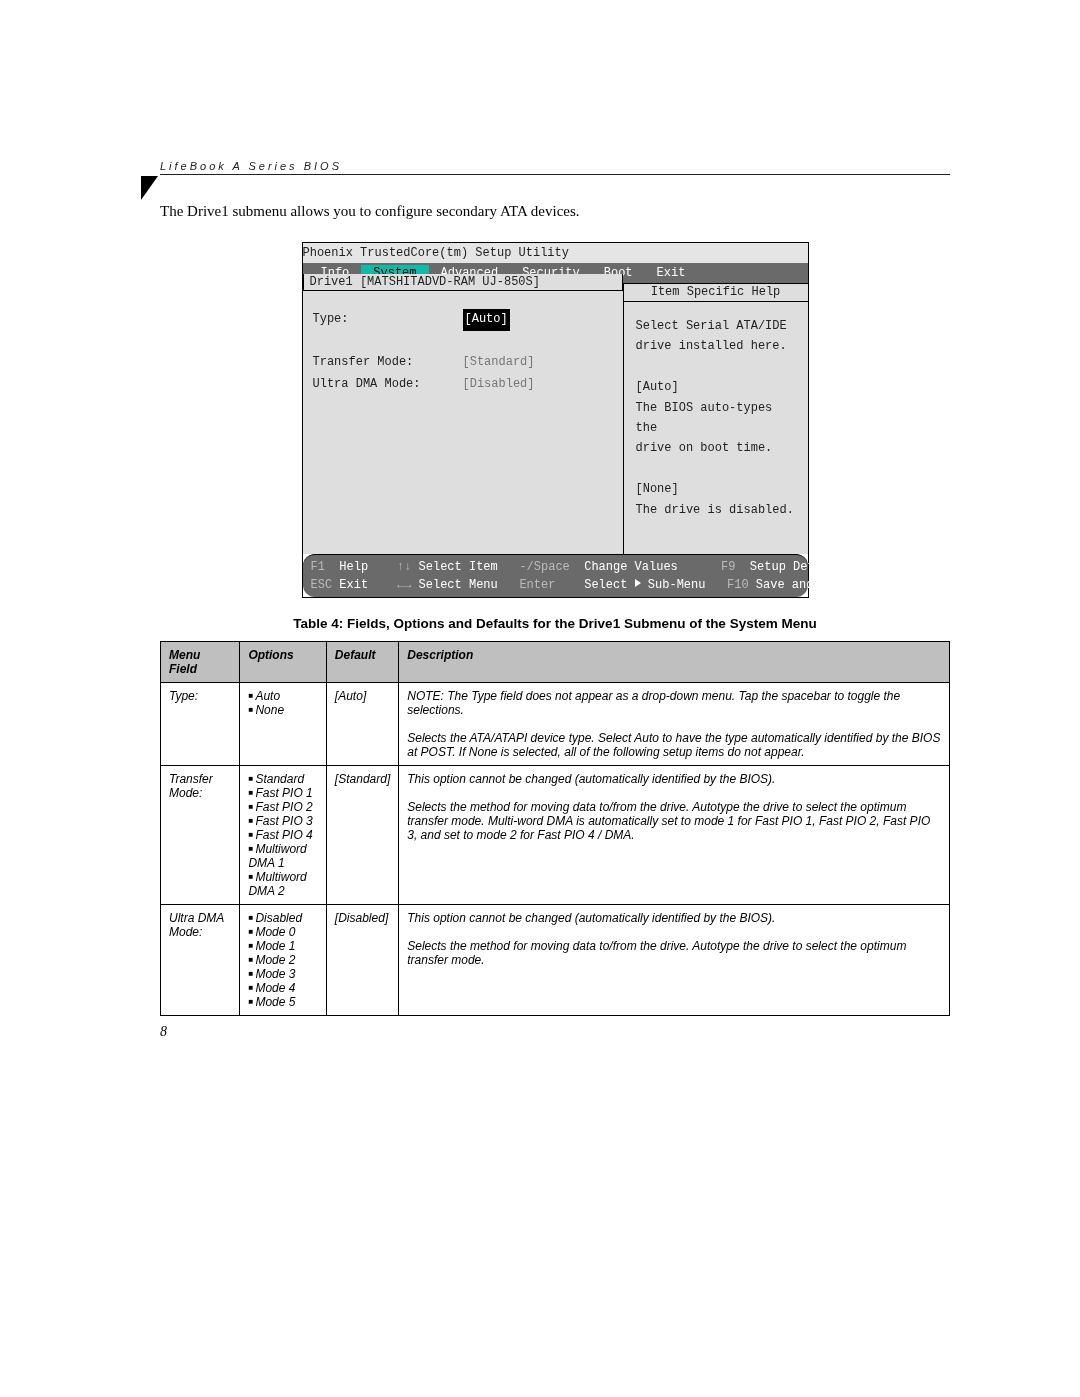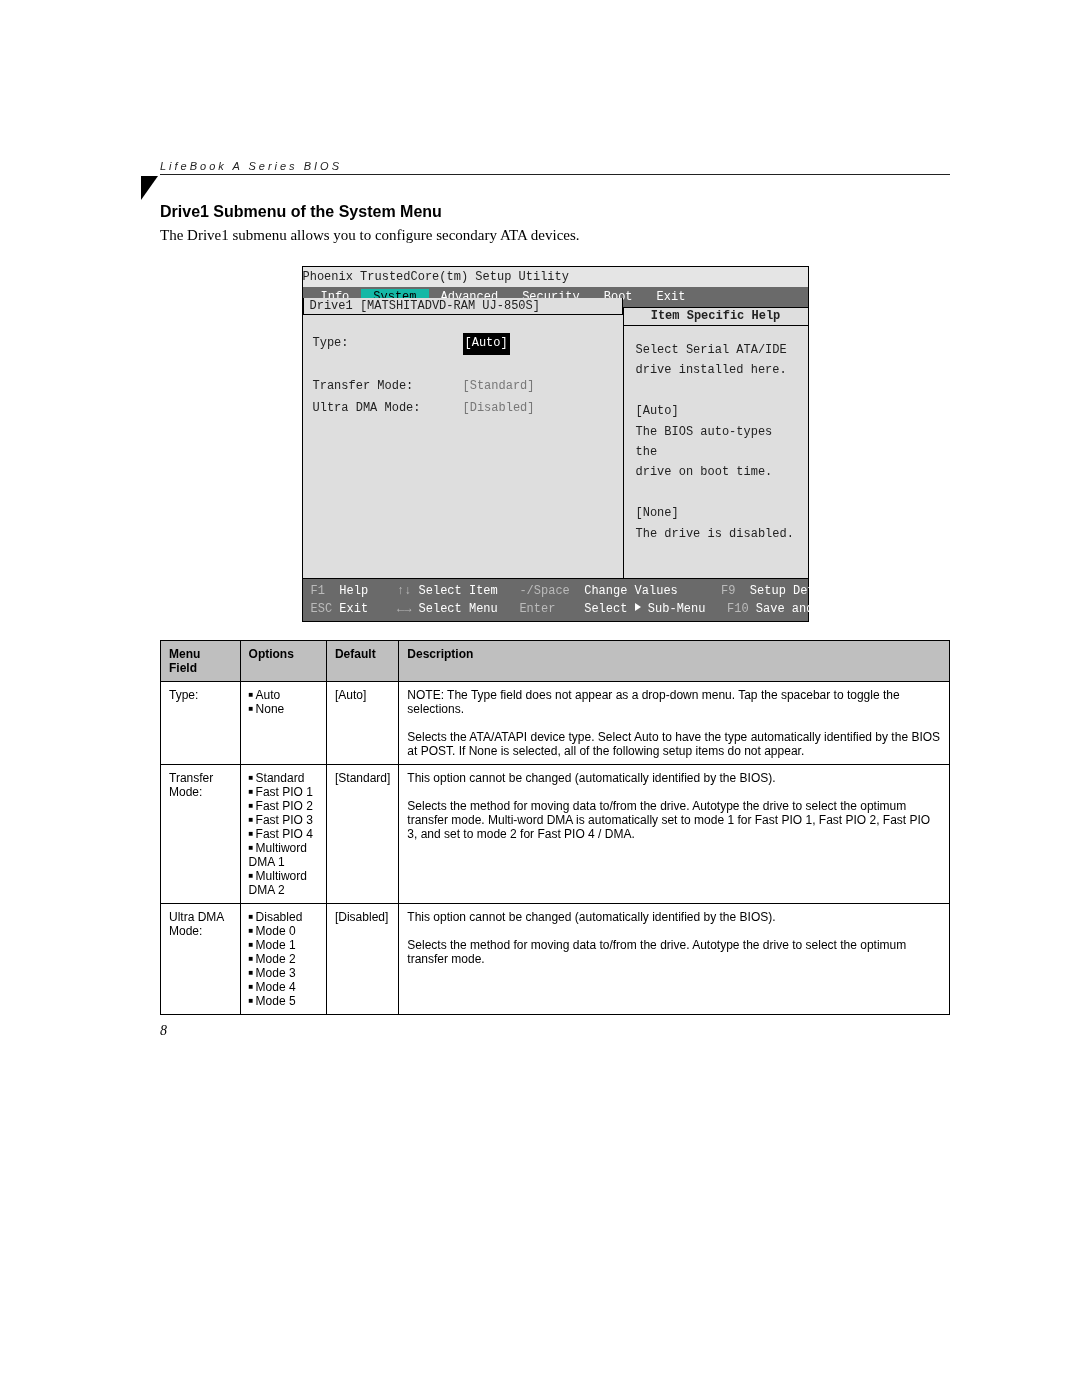--- a/index.html
+++ b/index.html
@@ -111,40 +111,42 @@
     padding: 0 2px;
   }
   .val-dim { color: #777; }
   .help-text { line-height: 1.7; }
   .bios-footer {
     background: #6a6a6a;
     color: #fff;
     padding: 3px 8px;
     border-top: 1px solid #000;
     line-height: 1.5;
+    border-radius: 12px;
   }
   .fk { color: #bbb; }
   .fline { display: flex; }
   .fline span { white-space: pre; }
   .figcap {
     text-align: center;
     font-size: 11px;
     font-weight: bold;
     margin: 2px 0 20px 0;
   }
   .table-title {
     text-align: center;
     font-size: 13.5px;
     font-weight: bold;
     margin-bottom: 10px;
   }
   table.fields {
     width: 100%;
     border-collapse: collapse;
     font-size: 12px;
+    font-style: italic;
   }
   table.fields th, table.fields td {
     border: 1px solid #000;
     padding: 6px 8px;
     vertical-align: top;
     text-align: left;
   }
   table.fields th {
     background: #bfbfbf;
     font-weight: bold;
@@ -177,21 +179,20 @@
 </head>
 <body>
 
 <div class="page">
 
   <div class="header-area">
     <div class="running-header">LifeBook A Series BIOS</div>
     <div class="corner-mark"></div>
   </div>
 
-  <h2 class="section-title">Drive1 Submenu of the System Menu</h2>
   <div class="intro">The Drive1 submenu allows you to configure secondary ATA devices.</div>
 
   <div class="bios-box">
     <div class="bios-title">Phoenix TrustedCore(tm) Setup Utility</div>
     <div class="bios-tabs" id="bios-tabs">
         <div class="bios-tab">Info</div>
         <div class="bios-tab active">System</div>
         <div class="bios-tab">Advanced</div>
         <div class="bios-tab">Security</div>
         <div class="bios-tab">Boot</div>
@@ -205,21 +206,21 @@
               <span class="val val-hl">[Auto]</span>
             </div><br><div class="bios-row">
               <span class="lbl">Transfer Mode:</span>
               <span class="val val-dim">[Standard]</span>
             </div><div class="bios-row">
               <span class="lbl">Ultra DMA Mode:</span>
               <span class="val val-dim">[Disabled]</span>
             </div></div>
       </div>
       <div class="bios-right">
-        <div style="text-align:center;border-bottom:1px solid #000;margin:-10px -12px 14px -12px;padding:1px 0 2px 0;font-weight:bold;">Item Specific Help</div>
+        <div style="text-align:center;border-bottom:1px solid #000;margin:-10px -12px 14px -12px;padding:1px 0 2px 0;">Item Specific Help</div>
         <div class="help-text" id="help-body">
             <div>Select Serial ATA/IDE</div>
             <div>drive installed here.</div>
             <div>&nbsp;</div>
             <div>[Auto]</div>
             <div>The BIOS auto-types the</div>
             <div>drive on boot time.</div>
             <div>&nbsp;</div>
             <div>[None]</div>
             <div>The drive is disabled.</div>
@@ -258,20 +259,21 @@
         <span>Select <span class="tri"></span> Sub-Menu</span>
           <span>   </span>
         <span class="fk">F10</span>
           <span> </span>
         <span>Save and Exit</span>
       </div>
     </div>
   </div>
 
 
+  <div class="table-title">Table 4: Fields, Options and Defaults for the Drive1 Submenu of the System Menu</div>
 
   <table class="fields">
     <thead>
       <tr id="thead-row">
           <th>Menu Field</th>
           <th>Options</th>
           <th>Default</th>
           <th>Description</th>
         </tr>
     </thead>

